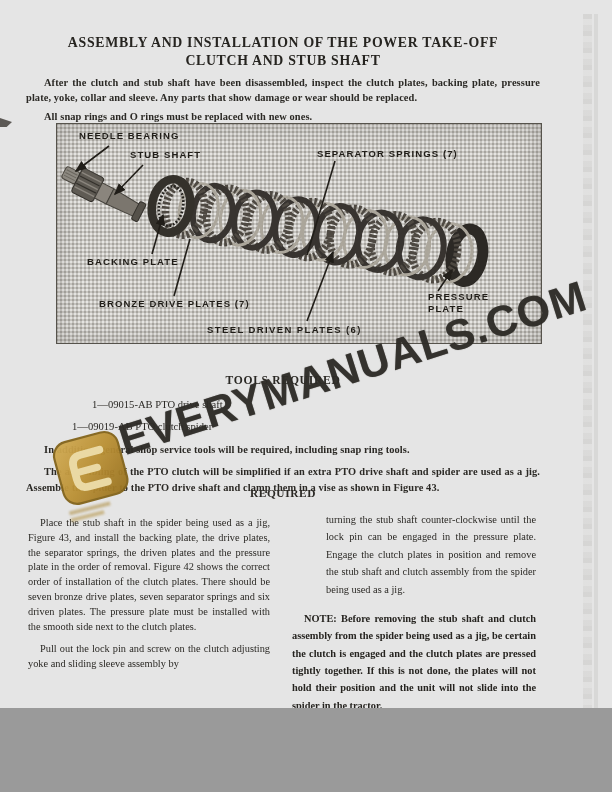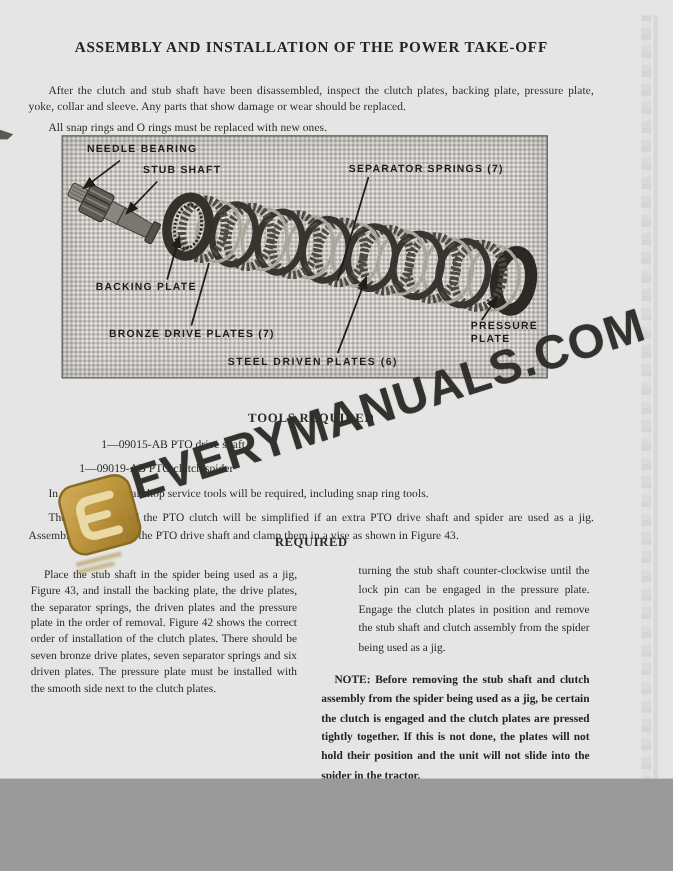--- a/index.html
+++ b/index.html
@@ -22,32 +22,33 @@
   .corner-blot{
     position:absolute; left:0; top:118px; width:12px; height:9px; z-index:4;
     background:#44413c; clip-path:polygon(0 0,100% 45%,55% 100%,0 100%);
     opacity:.85;
   }
   
   .block{position:absolute; left:26px; width:514px;}
   .title{ text-align:center; font-weight:bold; font-size:13.8px; letter-spacing:.7px; color:#262420; white-space:nowrap;}
   #title1{top:35px;} #title2{top:53px;}
   .para{ font-size:10.4px; line-height:15.2px; text-align:justify; letter-spacing:.1px;}
-  .indent{text-indent:18px;}
+  .indent{text-indent:18px;font-weight:bold;}
   #intro1{top:75px;}
   #intro2{top:109px;}
   
   .photo{
     position:absolute; left:56px; top:123px; width:440px; height:219px; z-index:1;
     background:
       radial-gradient(rgba(255,255,255,.55) 1px, transparent 1.4px) 0 0/4px 4px,
       radial-gradient(rgba(88,86,80,.30) 1px, transparent 1.4px) 2px 2px/4px 4px,
       #c8c6c1;
     border:1px solid #56534c;
     box-shadow:inset 0 0 22px rgba(58,56,50,.22);
+    padding-left:44px;
   }
   .photo svg{position:absolute; left:0; top:0; overflow:visible;}
   .pl{
     position:absolute; font-family:"Liberation Sans", sans-serif; font-weight:700;
     font-size:9.5px; letter-spacing:1.1px; color:#211e19; white-space:nowrap; z-index:2;
   }
   #lbl-needle{left:22px; top:6px;}
   #lbl-stub{left:73px; top:25px;}
   #lbl-springs{left:260px; top:24px;}
   #lbl-backing{left:30px; top:132px;}
@@ -97,20 +98,21 @@
 </head>
 <body>
 
 <div class="sheet">
 
   <div class="edge-strip"></div>
   <div class="edge-strip2"></div>
   <div class="corner-blot"></div>
 
   <div class="block title" id="title1">ASSEMBLY AND INSTALLATION OF THE POWER TAKE-OFF</div>
+  <div class="block title" id="title2">CLUTCH AND STUB SHAFT</div>
 
   <div class="block para indent" id="intro1">After the clutch and stub shaft have been disassembled, inspect the clutch plates, backing plate, pressure plate, yoke, collar and sleeve. Any parts that show damage or wear should be replaced.</div>
   <div class="block para indent" id="intro2">All snap rings and O rings must be replaced with new ones.</div>
 
   <div class="photo">
     <svg id="illustration" width="440" height="219" viewBox="0 0 440 219">
       <defs>
         <marker id="arr" markerWidth="9" markerHeight="8" refX="6.5" refY="3" orient="auto">
           <path d="M0,0 L7.5,3 L0,6 Z" fill="#211e19"></path>
         </marker>
@@ -187,20 +189,21 @@
   <div class="block" id="tools-heading">TOOLS REQUIRED</div>
   <div class="tool-item" id="tool1">1—09015-AB PTO drive shaft</div>
   <div class="tool-item" id="tool2">1—09019-AB PTO clutch spider</div>
   <div class="block para indent" id="in-addition">In addition, general shop service tools will be required, including snap ring tools.</div>
   <div class="block para indent" id="jig-para">The assembling of the PTO clutch will be simplified if an extra PTO drive shaft and spider are used as a jig. Assemble the spider to the PTO drive shaft and clamp them in a vise as shown in Figure 43.</div>
 
   <div class="block" id="assembly-heading">REQUIRED</div>
 
   <div class="col" id="col-left">
     <p id="left-p1">Place the stub shaft in the spider being used as a jig, Figure 43, and install the backing plate, the drive plates, the separator springs, the driven plates and the pressure plate in the order of removal. Figure 42 shows the correct order of installation of the clutch plates. There should be seven bronze drive plates, seven separator springs and six driven plates. The pressure plate must be installed with the smooth side next to the clutch plates.</p>
+    <p id="left-p2">Pull out the lock pin and screw on the clutch adjusting yoke and sliding sleeve assembly by</p>
   </div>
   <div class="col" id="col-right">
     <p id="right-p1">turning the stub shaft counter-clockwise until the lock pin can be engaged in the pressure plate. Engage the clutch plates in position and remove the stub shaft and clutch assembly from the spider being used as a jig.</p>
     <p id="right-note">NOTE: Before removing the stub shaft and clutch assembly from the spider being used as a jig, be certain the clutch is engaged and the clutch plates are pressed tightly together. If this is not done, the plates will not hold their position and the unit will not slide into the spider in the tractor.</p>
   </div>
 
   <div class="block" id="page-number">46</div>
 
   <svg class="wm-logo" viewBox="0 0 64 64">
     <defs>

